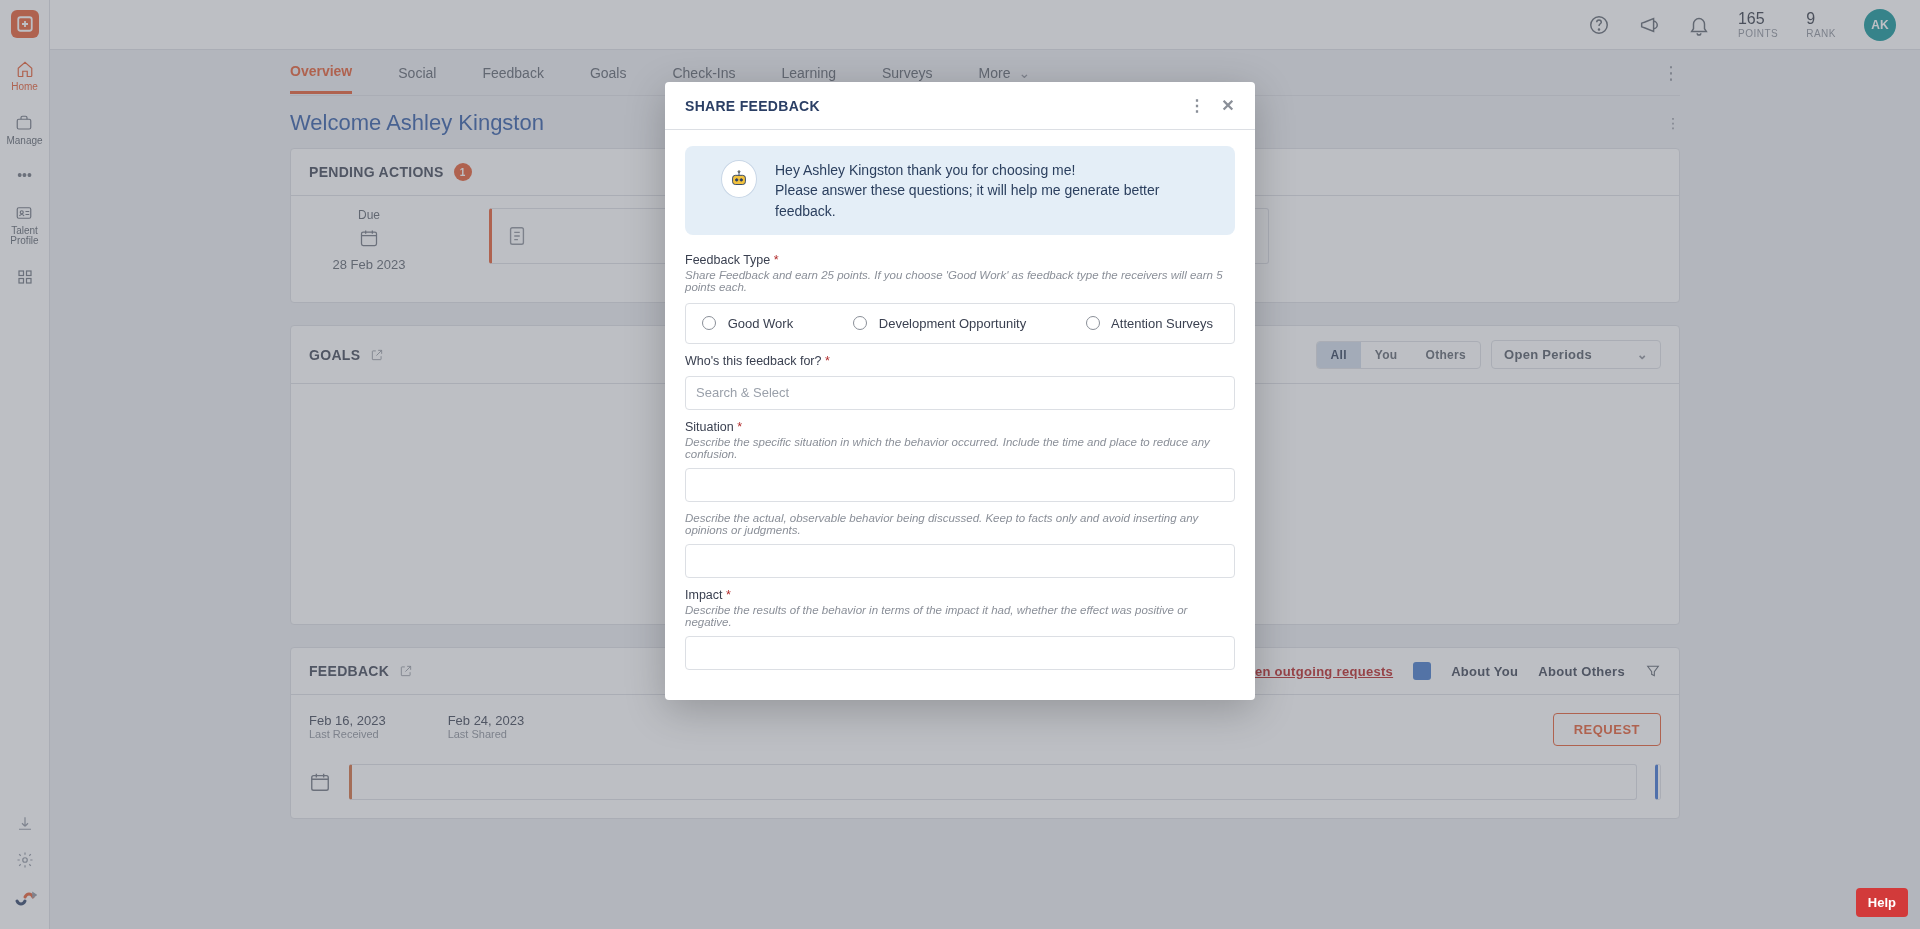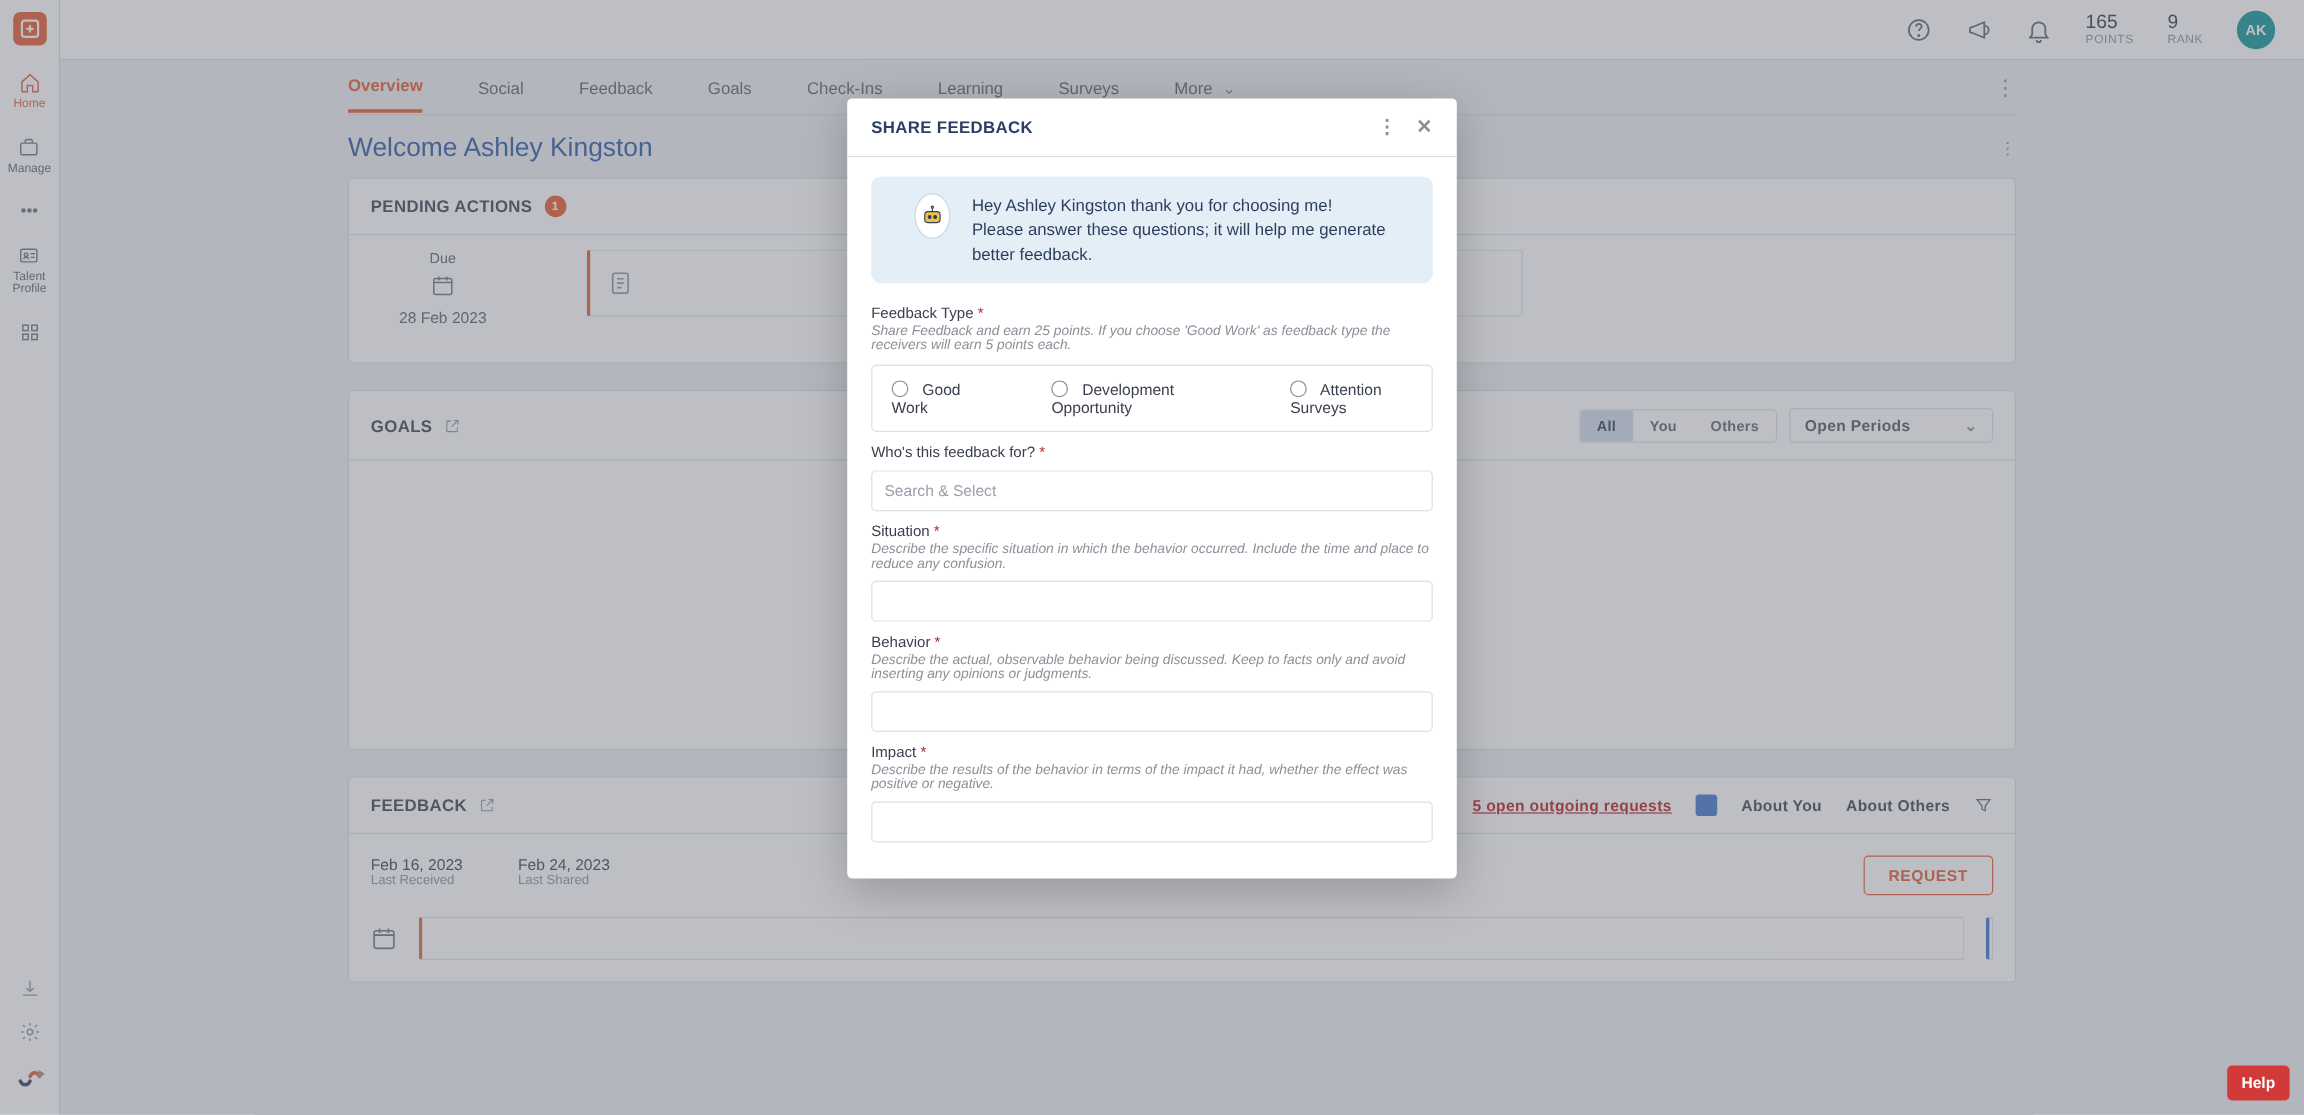--- a/index.html
+++ b/index.html
@@ -125,42 +125,42 @@
   .dropdown {
     border:1px solid var(--border); border-radius:4px; padding:6px 12px;
     min-width:170px; font-size:13px; color:#4d5560; background:#fff;
     display:flex; justify-content:space-between; align-items:center;
   }
   .goals-body { height:240px; }
 
   .fb-hd-right { margin-left:auto; display:flex; align-items:center; gap:20px; font-size:13px; }
   .fb-hd-right .link { color:#b71c1c; text-decoration:underline; }
   .fb-hd-right svg { width:16px; height:16px; stroke:#5a616b; fill:none; stroke-width:1.6; }
-  .fb-body { padding:18px; display:flex; align-items:flex-start; gap:46px; }
+  .fb-body { padding:18px; display:flex; align-items:flex-start; gap:62px; }
   .fb-stat { font-size:13px; color:#3a4050; }
   .fb-stat .sub { font-size:11px; color:#8a8f98; }
   .request-btn {
     border:1px solid var(--brand-orange); color:var(--brand-orange);
     background:transparent; border-radius:4px; font-size:13px;
     padding:8px 20px; letter-spacing:.5px; font-weight:600;
     margin-left:auto;
   }
   .fb-row2 { padding:0 18px 18px; display:flex; align-items:center; gap:18px; }
   .fb-row2 svg { width:22px; height:22px; stroke:#6a707b; fill:none; stroke-width:1.5; }
   .fb-item-box { flex:1; height:36px; border:1px solid var(--border);
     border-left:3px solid #d26a3a; border-radius:3px; }
   .fb-item-box.blue { border-left-color:#3a6fd2; margin-left:auto; width:6px; flex:0 0 6px; height:36px; }
 
   
   .backdrop {
     position:absolute; inset:0; background:rgba(108,114,124,.45);
   }
   .modal {
     position:absolute; left:50%; top:82px; transform:translateX(-50%);
-    width:508px; background:#fff; border-radius:4px;
+    width:590px; background:#fff; border-radius:4px;
     box-shadow:0 10px 40px rgba(0,0,0,.22); padding-bottom:30px;
   }
   .modal-hd {
     display:flex; align-items:center; padding:14px 20px;
     border-bottom:1px solid var(--border);
     font-size:14px; font-weight:600; color:#2b3f65; letter-spacing:.3px;
   }
   .modal-hd .actions { margin-left:auto; display:flex; gap:16px;
     color:#8a8f98; font-size:16px; }
   .bot-bubble {
@@ -460,21 +460,20 @@
     <input class="input" placeholder="Search &amp; Select" style="">
   </div>
 
   <div class="section">
     <div class="lbl"><span>Situation</span> <span class="req">*</span></div>
     <div class="hint">Describe the specific situation in which the behavior occurred. Include the time and place to reduce any confusion.</div>
     <input class="input textarea" style="">
   </div>
 
   <div class="section">
-    <div class="lbl"><span>Behavior</span> <span class="req">*</span></div>
     <div class="hint">Describe the actual, observable behavior being discussed. Keep to facts only and avoid inserting any opinions or judgments.</div>
     <input class="input textarea" style="">
   </div>
 
   <div class="section">
     <div class="lbl"><span>Impact</span> <span class="req">*</span></div>
     <div class="hint">Describe the results of the behavior in terms of the impact it had, whether the effect was positive or negative.</div>
     <input class="input textarea" style="">
   </div>
 </div>

